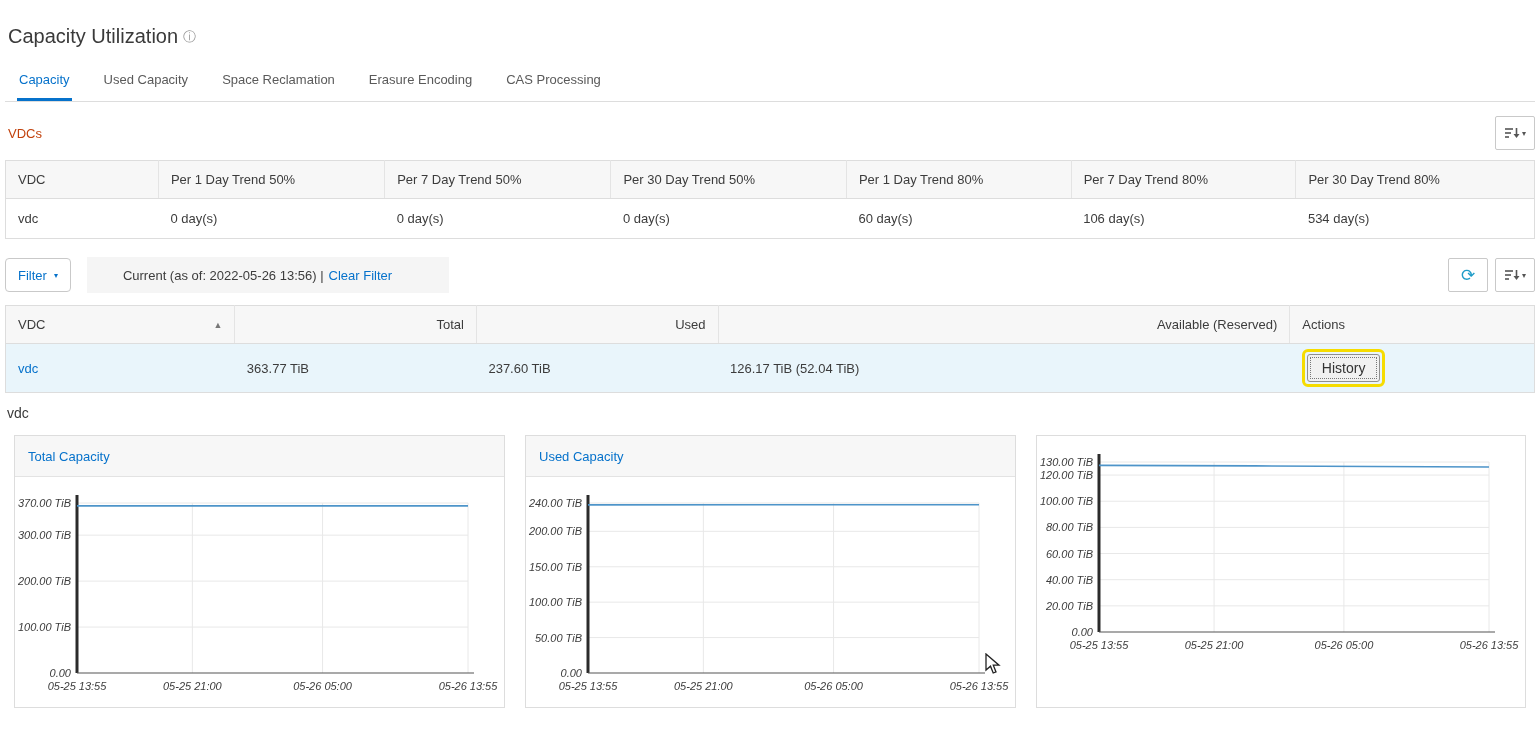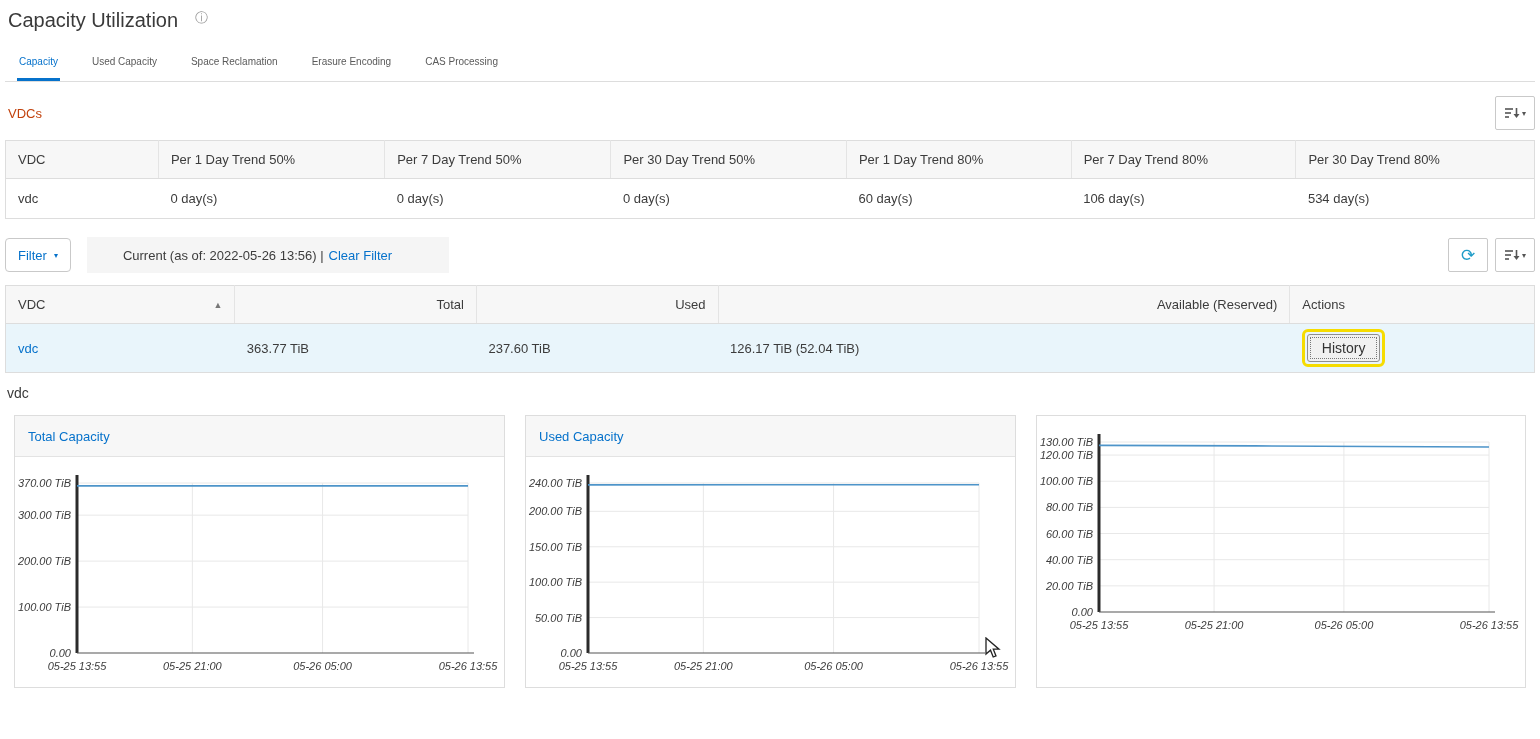--- a/index.html
+++ b/index.html
@@ -1,27 +1,27 @@
 <!DOCTYPE html>
 <html><head>
 <meta charset="utf-8">
 <style>
   * { box-sizing: border-box; margin: 0; padding: 0; }
   html, body { width: 1540px; height: 739px; overflow: hidden; background: #fff;
     font-family: "Liberation Sans", sans-serif; color: #3c3c3c; }
   .page { padding: 0 5px; position: relative; height: 100%; }
 
   
-  .title-row { display: flex; gap: 17px; padding: 9px 3px 0 3px; }
+  .title-row { display: flex; align-items: center; gap: 5px; padding: 9px 3px 0 3px; margin-top: 16px; }
   .page-title { font-size: 20px; font-weight: 400; color: #3a3a3a; }
   .info-icon { font-size: 13px; color: #9a9a9a; cursor: default; }
 
   
   .tabs { display: flex; gap: 30px; padding: 0 12px; margin-top: 14px; border-bottom: 1px solid #ddd; }
-  .tab { font-size: 10px; color: #5a5a5a; padding: 10px 2px 11px 2px; border-bottom: 3px solid transparent; cursor: pointer; text-align: center; }
+  .tab { font-size: 13px; color: #5a5a5a; padding: 10px 2px 11px 2px; border-bottom: 3px solid transparent; cursor: pointer; text-align: center; }
   .tab.active { color: #0672cb; border-bottom-color: #0672cb; }
 
   
   .section-row { display: flex; align-items: center; justify-content: space-between; margin: 14px 0 10px 0; }
   .section-title { font-size: 13px; color: #c2410c; padding-left: 3px; }
 
   .icon-btn { width: 40px; height: 34px; border: 1px solid #c9c9c9; border-radius: 2px;
     background: #fff; display: flex; align-items: center; justify-content: center; gap: 2px; cursor: pointer; }
   .icon-btn svg { display: block; }
   .caret-down { font-size: 8px; color: #555; }

